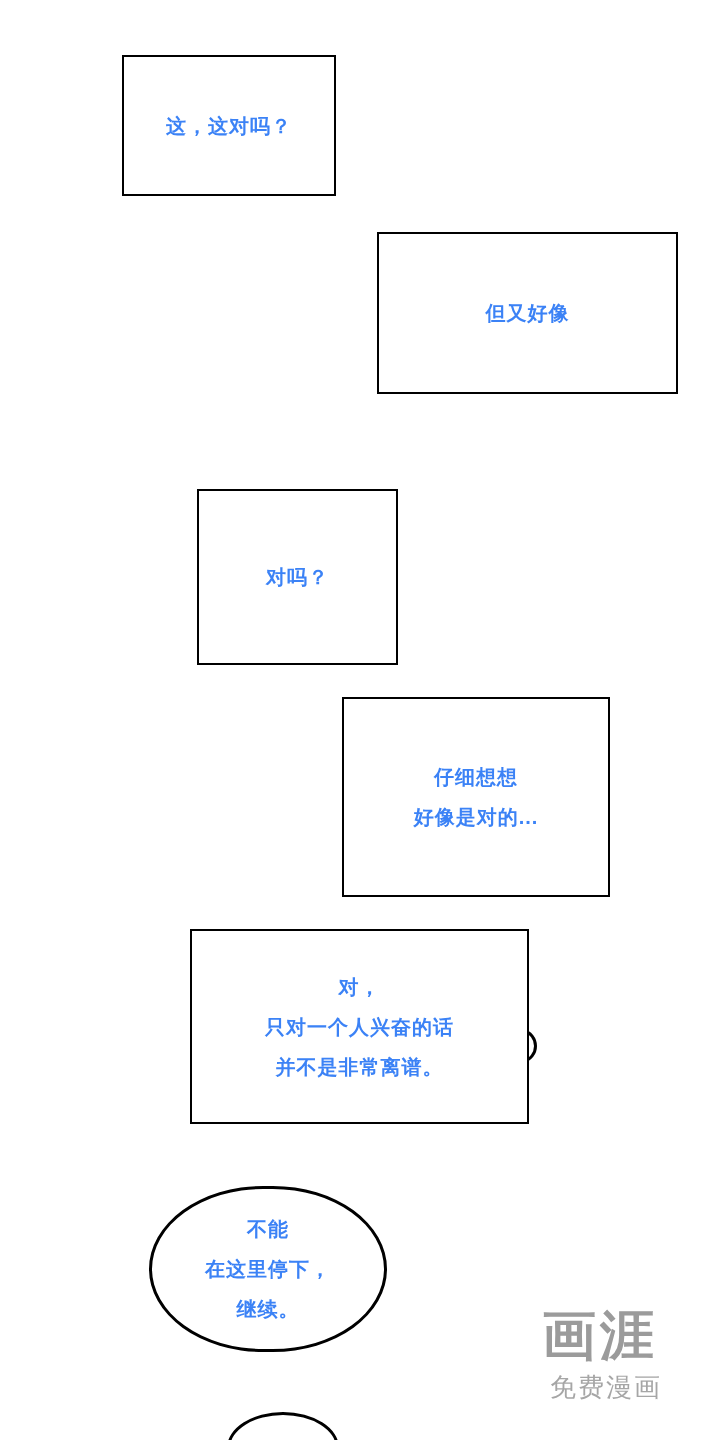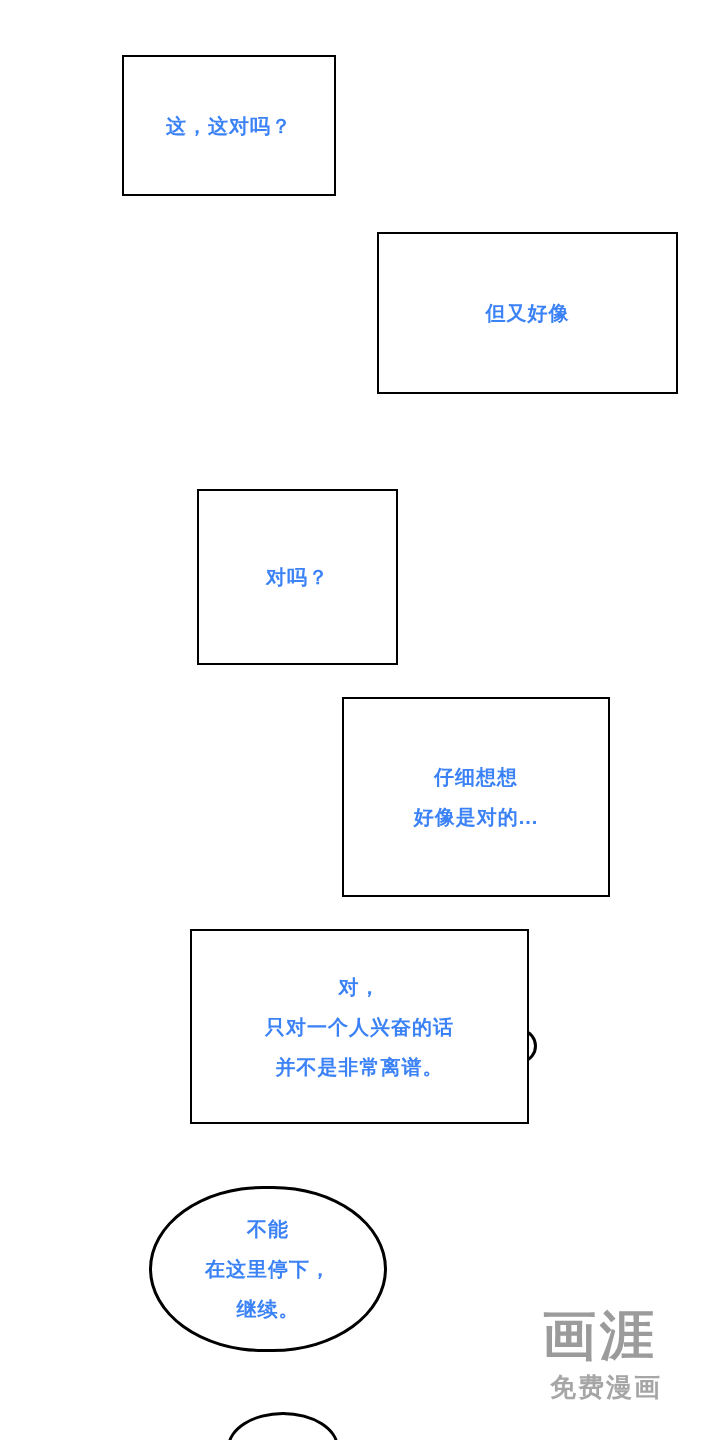--- a/index.html
+++ b/index.html
@@ -82,21 +82,21 @@
     font-weight: 800;
     color: #9b9b9b;
     line-height: 60px;
     letter-spacing: 4px;
     font-family: "DejaVu Sans", sans-serif;
   }
   .watermark-subtitle {
     margin-top: 4px;
     margin-left: 12px;
     font-size: 26px;
-    font-weight: 700;
+    font-weight: 400;
     color: #a6a6a6;
     letter-spacing: 2px;
   }
 </style>
 </head>
 <body>
 
 <div class="page">
 
   <div class="speech-box" style="left:122px; top:55px; width:214px; height:141px;">

